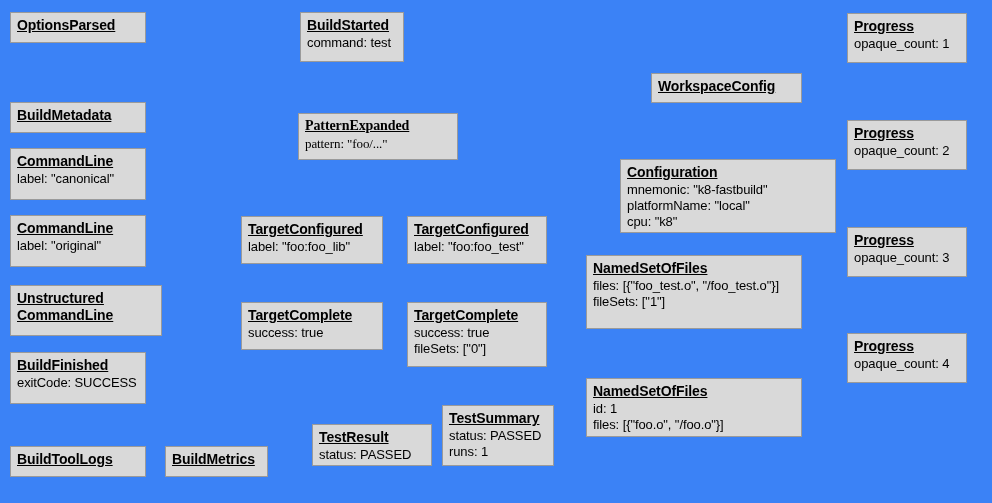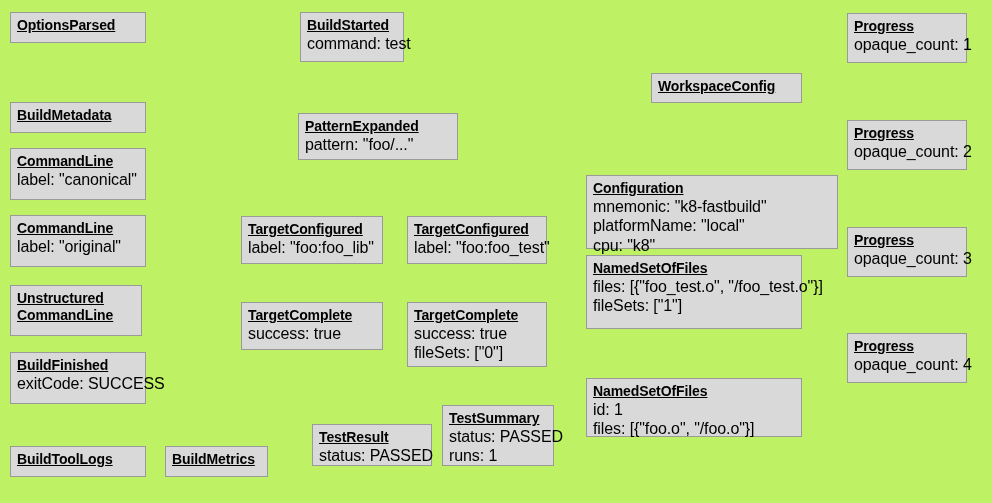--- a/index.html
+++ b/index.html
@@ -14,21 +14,21 @@
     overflow: hidden;
     font-family: "Liberation Sans", sans-serif;
     -webkit-font-smoothing: antialiased;
   }
   #canvas {
     position: absolute;
     left: 0;
     top: 0;
     width: 992px;
     height: 503px;
-    background: #bef264;
+    background: #3b82f6;
   }
   .node {
     position: absolute;
     box-sizing: border-box;
     background: #d9d9d9;
     border: 1px solid #9a9a9a;
     padding: 4px 6px 5px 6px;
     color: #000000;
     line-height: 1.18;
   }
@@ -39,21 +39,21 @@
     text-decoration: underline;
     white-space: nowrap;
     letter-spacing: -0.1px;
   }
   .node .title.two-line span {
     display: block;
     text-decoration: underline;
   }
   .node .field {
     display: block;
-    font-size: 16px;
+    font-size: 13px;
     font-weight: normal;
     text-decoration: none;
     white-space: nowrap;
     letter-spacing: -0.1px;
     margin-top: 1px;
   }
 </style>
 </head>
 <body>
 
@@ -71,21 +71,21 @@
   <div class="node" style="left:10px; top:148px; width:136px; height:52px;">
     <span class="title">CommandLine</span>
     <span class="field">label: "canonical"</span>
   </div>
 
   <div class="node" style="left:10px; top:215px; width:136px; height:52px;">
     <span class="title">CommandLine</span>
     <span class="field">label: "original"</span>
   </div>
 
-  <div class="node" style="left:10px; top:285px; width:132px; height:51px;">
+  <div class="node" style="left:10px; top:285px; width:152px; height:51px;">
     <span class="title two-line">
         <span>Unstructured</span>
         <span>CommandLine</span>
       </span>
   </div>
 
   <div class="node" style="left:10px; top:352px; width:136px; height:52px;">
     <span class="title">BuildFinished</span>
     <span class="field">exitCode: SUCCESS</span>
   </div>
@@ -96,21 +96,21 @@
 
   <div class="node" style="left:165px; top:446px; width:103px; height:31px;">
     <span class="title">BuildMetrics</span>
   </div>
 
   <div class="node" style="left:300px; top:12px; width:104px; height:50px;">
     <span class="title">BuildStarted</span>
     <span class="field">command: test</span>
   </div>
 
-  <div class="node" style="left:298px; top:113px; width:160px; height:47px;">
+  <div class="node" style="left:298px; top:113px; width:160px; height:47px;font-family:Liberation Serif, serif;">
     <span class="title">PatternExpanded</span>
     <span class="field">pattern: "foo/..."</span>
   </div>
 
   <div class="node" style="left:241px; top:216px; width:142px; height:48px;">
     <span class="title">TargetConfigured</span>
     <span class="field">label: "foo:foo_lib"</span>
   </div>
 
   <div class="node" style="left:407px; top:216px; width:140px; height:48px;">
@@ -137,21 +137,21 @@
   <div class="node" style="left:442px; top:405px; width:112px; height:61px;">
     <span class="title">TestSummary</span>
     <span class="field">status: PASSED</span>
     <span class="field">runs: 1</span>
   </div>
 
   <div class="node" style="left:651px; top:73px; width:151px; height:30px;">
     <span class="title">WorkspaceConfig</span>
   </div>
 
-  <div class="node" style="left:586px; top:159px; width:252px; height:74px;margin-top:16px;">
+  <div class="node" style="left:620px; top:159px; width:216px; height:74px;">
     <span class="title">Configuration</span>
     <span class="field">mnemonic: "k8-fastbuild"</span>
     <span class="field">platformName: "local"</span>
     <span class="field">cpu: "k8"</span>
   </div>
 
   <div class="node" style="left:586px; top:255px; width:216px; height:74px;">
     <span class="title">NamedSetOfFiles</span>
     <span class="field">files: [{"foo_test.o", "/foo_test.o"}]</span>
     <span class="field">fileSets: ["1"]</span>

